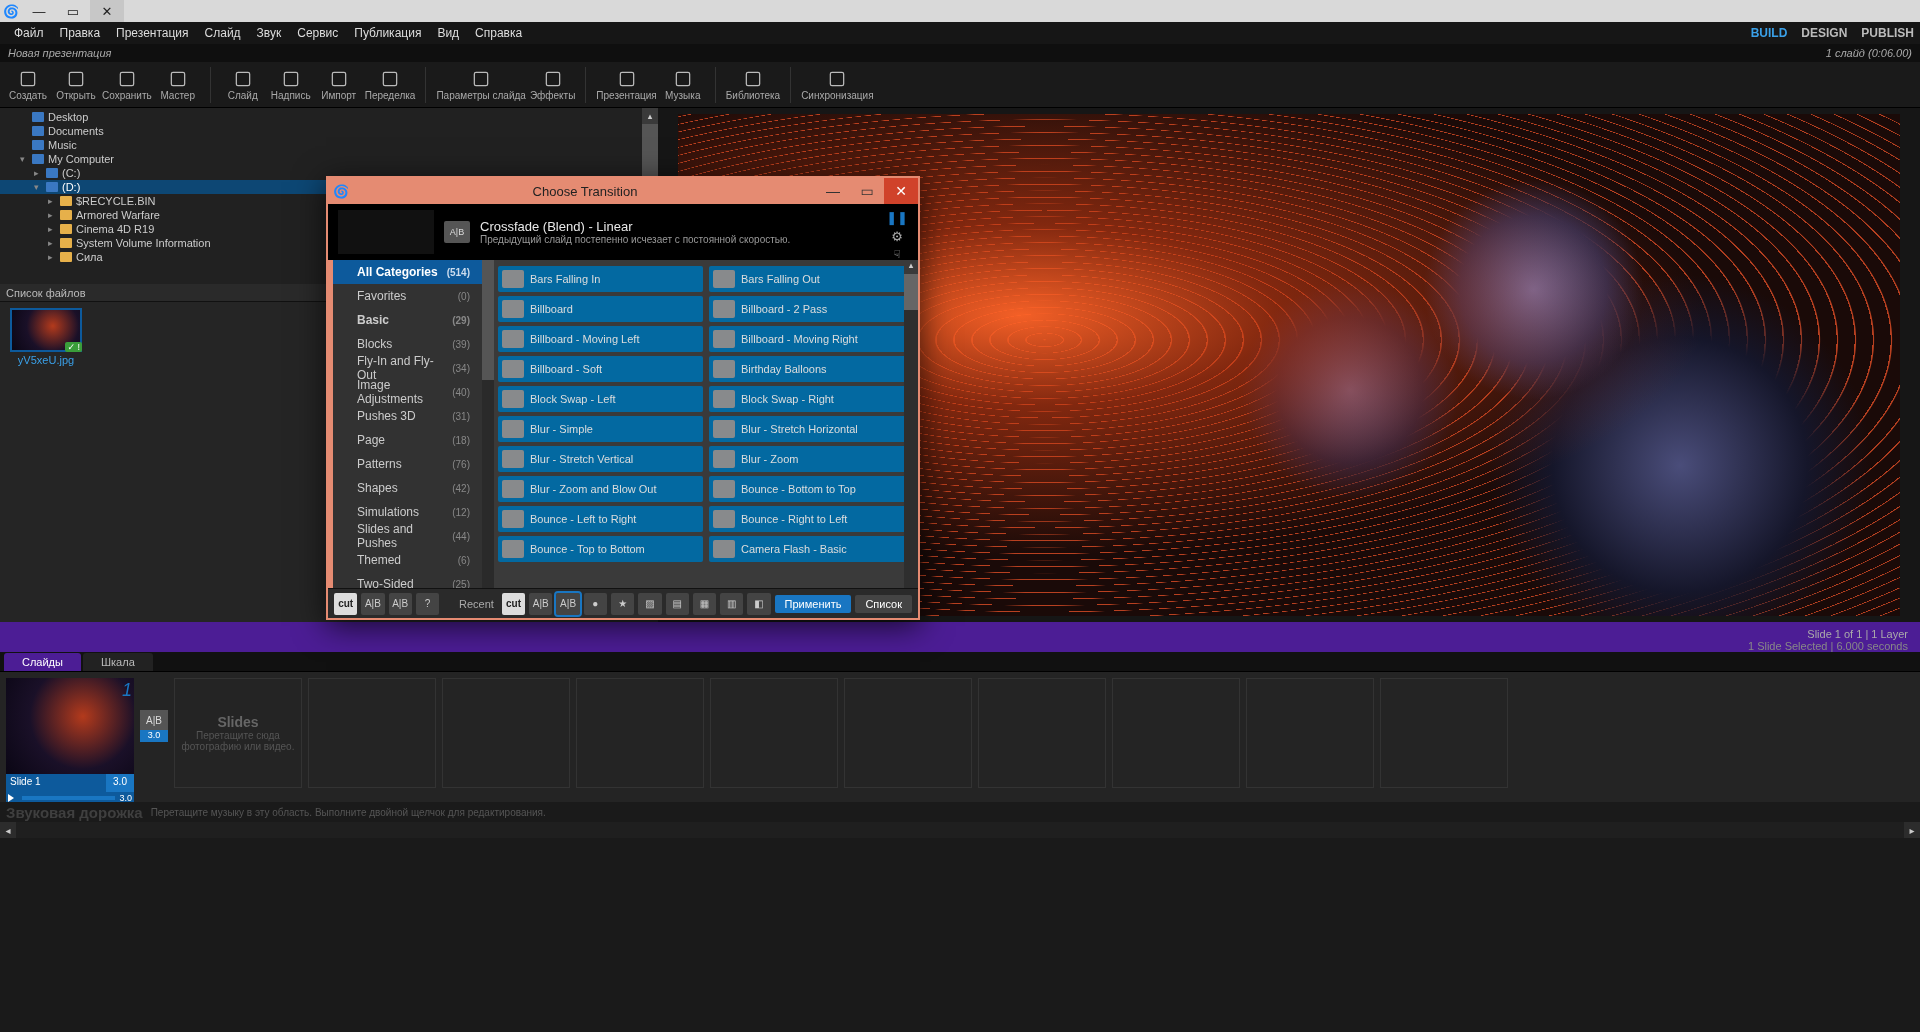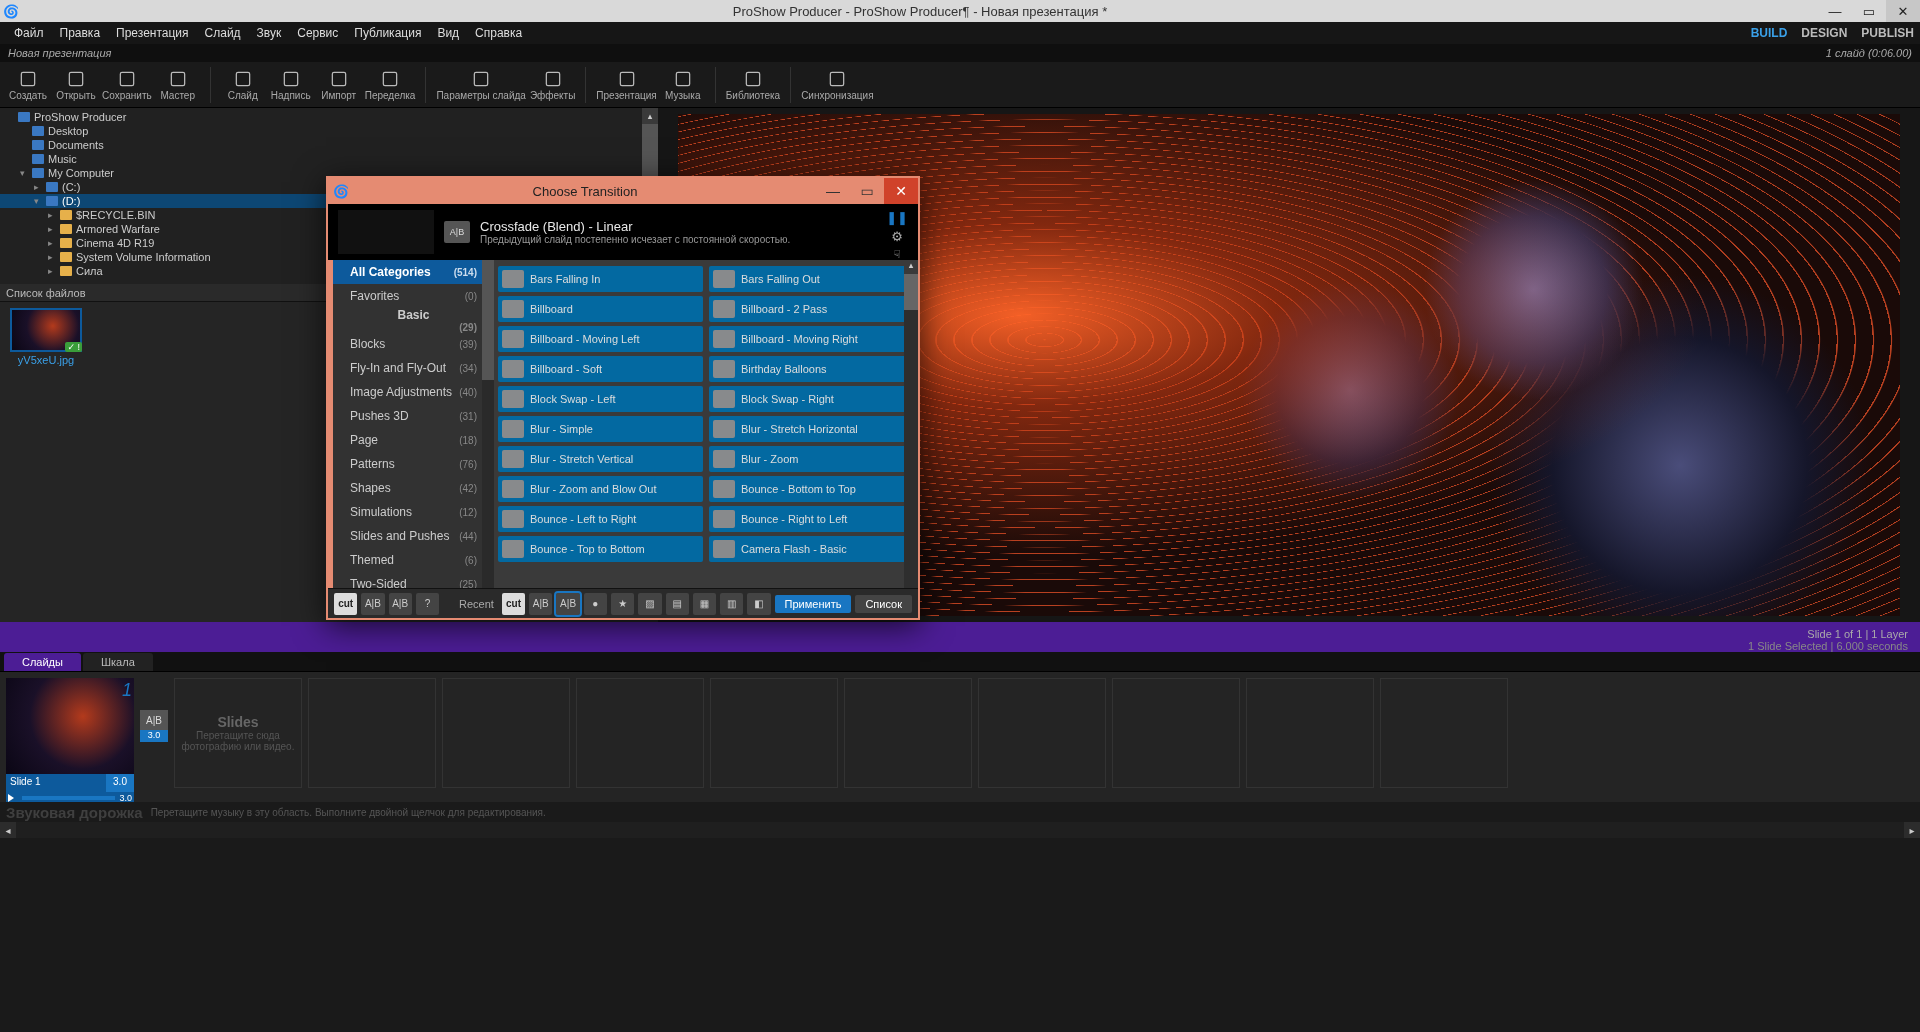--- a/index.html
+++ b/index.html
@@ -117,25 +117,25 @@
 .modal .m-header .m-ab{ width:26px;height:22px;background:#555;border-radius:2px;display:flex;align-items:center;justify-content:center;font-size:9px;color:#ddd;}
 .modal .m-header .m-txt .m-name{ font-size:13px; color:#e8e8e8;}
 .modal .m-header .m-txt .m-desc{ font-size:10px; color:#999;}
 .modal .m-header .m-ctrl{ position:absolute; right:10px; top:6px; display:flex; flex-direction:column; gap:4px; align-items:center;}
 .modal .m-header .m-ctrl .ci{ font-size:13px; color:#1976c2;}
 .modal .m-header .m-ctrl .ci.gear{color:#aaa;}
 .modal .m-header .m-ctrl .ci.hand{color:#aaa;font-size:11px;}
 
 .modal .m-body{ flex:1; display:flex; min-height:0;}
 .modal .m-cats{ width:166px; background:#323232; border-left:5px solid #e58b72; overflow:hidden; position:relative;}
-.modal .m-cats .cat{ height:24px; display:flex; align-items:center; padding:0 17px; font-size:12px; color:#ccc;}
+.modal .m-cats .cat{ height:24px; display:flex; align-items:center; padding:0 24px; font-size:12px; color:#ccc;}
 .modal .m-cats .cat .cnt{ margin-left:auto; font-size:10px; color:#888;}
 .modal .m-cats .cat.active{ background:#0d5a9c; color:#fff; font-weight:bold;}
 .modal .m-cats .cat.active .cnt{color:#cde;}
-.modal .m-cats .cat.bold{font-weight:bold;flex-direction:column;}
+.modal .m-cats .cat.bold{font-weight:bold;}
 .modal .m-cats .csb{position:absolute;right:0;top:0;bottom:0;width:12px;background:#2a2a2a;}
 .modal .m-cats .csb .csb-thumb{position:absolute;top:0;height:120px;left:0;right:0;background:#555;}
 
 .modal .m-trans{ flex:1; background:#3a3a3a; padding:6px 4px; overflow:hidden; position:relative;}
 .modal .m-trans .tgrid{ display:grid; grid-template-columns: 1fr 1fr; gap:4px 6px;}
 .modal .m-trans .titem{ height:26px; background:#0369a1; display:flex; align-items:center; gap:6px; padding:0 4px; font-size:11px; color:#ddd; border-radius:2px;}
 .modal .m-trans .titem .tico{ width:22px;height:18px;background:#888a8c;display:flex;align-items:center;justify-content:center;font-size:9px;border-radius:2px;}
 .modal .m-trans .tsb{position:absolute;right:0;top:0;bottom:0;width:14px;background:#2e2e2e;}
 .modal .m-trans .tsb .tsb-btn{height:14px;background:#3a3a3a;font-size:9px;text-align:center;}
 .modal .m-trans .tsb .tsb-thumb{height:36px;background:#666;}
@@ -156,21 +156,20 @@
 .tico.blue{background:#4a8fcc;}
 .tico.orange{background:#d88a3a;}
 .tico.gray{background:#888;}
 .tico.pink{background:#d6a;}
 </style>
 </head>
 <body>
 
 <div class="titlebar">
   <div class="app-icon">🌀</div>
-  <div class="title">ProShow Producer - ProShow Producer¶ - Новая презентация *</div>
   <div class="win-btns">
     <div class="win-btn">—</div>
     <div class="win-btn">▭</div>
     <div class="win-btn close">✕</div>
   </div>
 </div>
 
 <div class="menubar">
   <div id="menu-items" style="display: flex;">
       <div class="menu-item">Файл</div>
@@ -284,25 +283,20 @@
         <rect x="4" y="4" width="16" height="16" rx="2"></rect>
       </svg>
       <span>Синхронизация</span>
     </div>
   </div>
 
 <div class="mainrow">
   <div class="leftcol">
     <div class="folder-list">
       <div class="tree" id="tree">
-          <div class="node" style="padding-left: 6px;">
-            <span class="twist"></span>
-            <span class="ic blue"></span>
-            <span>ProShow Producer</span>
-          </div>
           <div class="node" style="padding-left: 20px;">
             <span class="twist"></span>
             <span class="ic blue"></span>
             <span>Desktop</span>
           </div>
           <div class="node" style="padding-left: 20px;">
             <span class="twist"></span>
             <span class="ic blue"></span>
             <span>Documents</span>
           </div>

